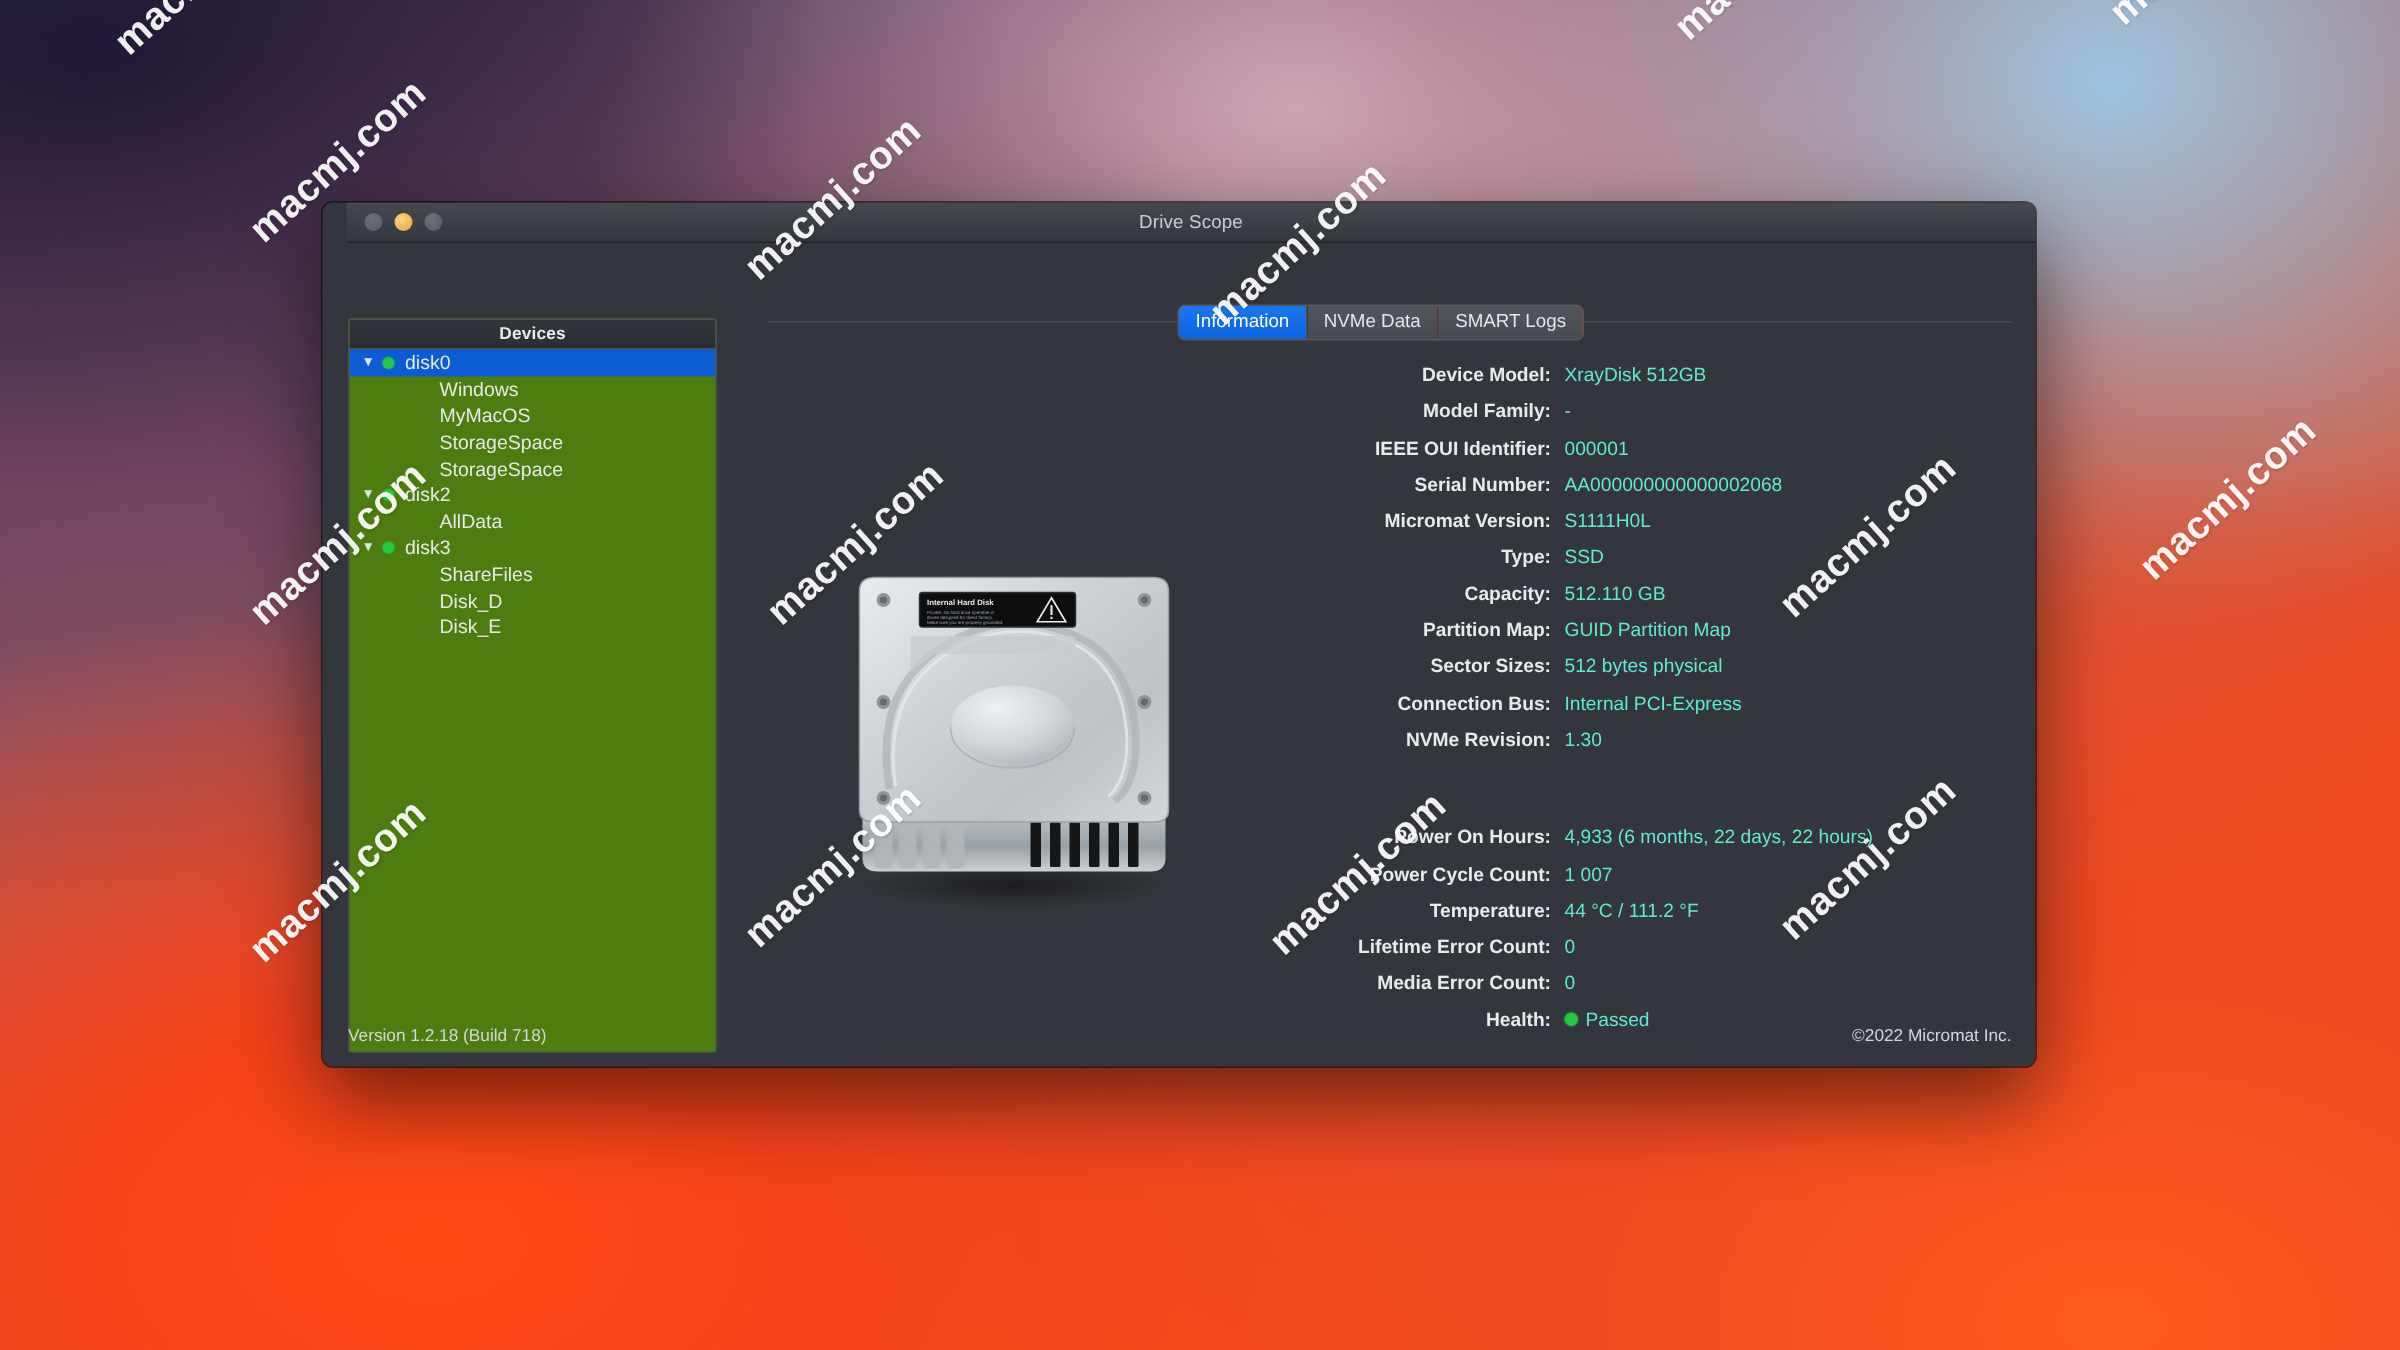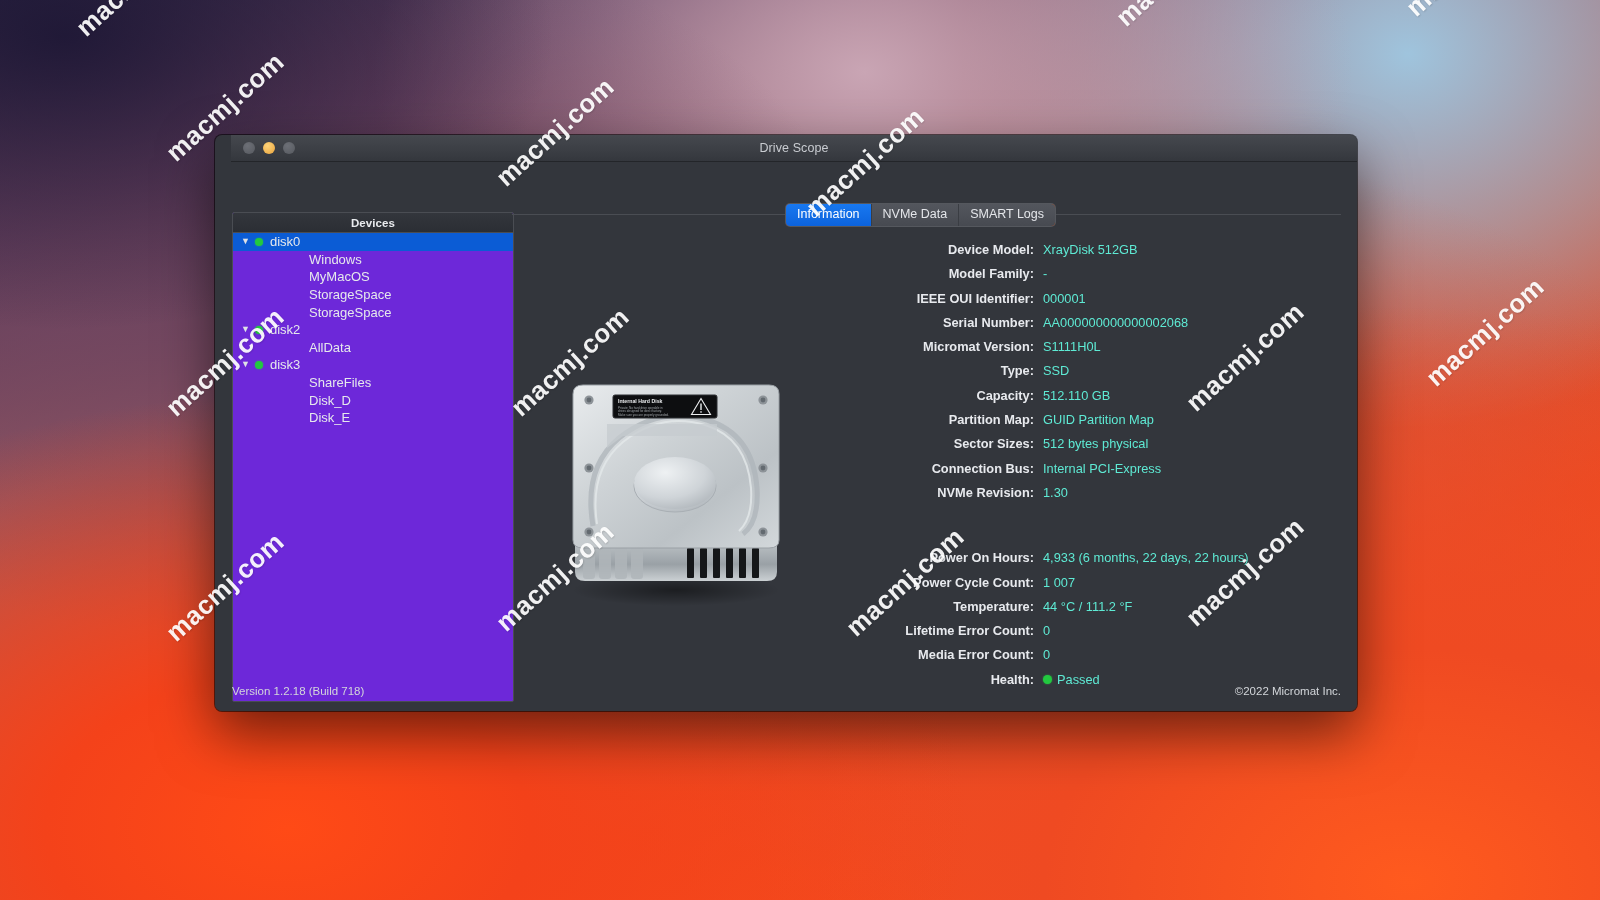--- a/index.html
+++ b/index.html
@@ -89,22 +89,22 @@
   .win-body {
     position: relative;
     height: 549px;
     background: #33363c;
   }
 
   
   .devices-panel {
     position: absolute;
     left: 17px; top: 50px;
-    width: 282px; height: 490px;
-    background: #6d28d9;
+    width: 246px; height: 490px;
+    background: #4d7c0f;
     border: 1px solid #4a4d53;
     border-radius: 2px;
     overflow: hidden;
   }
   .devices-header {
     height: 20px;
     background: linear-gradient(to bottom, #33363c, #2b2e34);
     border-bottom: 1px solid #4a4d53;
     color: #e9ebee;
     font-size: 11.5px;
@@ -128,21 +128,21 @@
     color: #dfe2e6; font-size: 9px; line-height: 1;
     text-align: left;
   }
   .dev-row .dot {
     width: 8px; height: 8px; border-radius: 50%;
     background: #22c93f;
     margin-right: 7px;
     flex: 0 0 8px;
     box-shadow: 0 0 2px rgba(40,200,70,.7);
   }
-  .dev-row.child { padding-left: 76px; }
+  .dev-row.child { padding-left: 44px; margin-left: 16px; }
   .dev-row .nm { font-size: 13px; }
   .dev-row.device .nm { font-weight: 400; }
 
   
   .detail {
     position: absolute;
     left: 297px; top: 34px; right: 16px; bottom: 36px;
   }
   .tabstrip {
     position: absolute;

